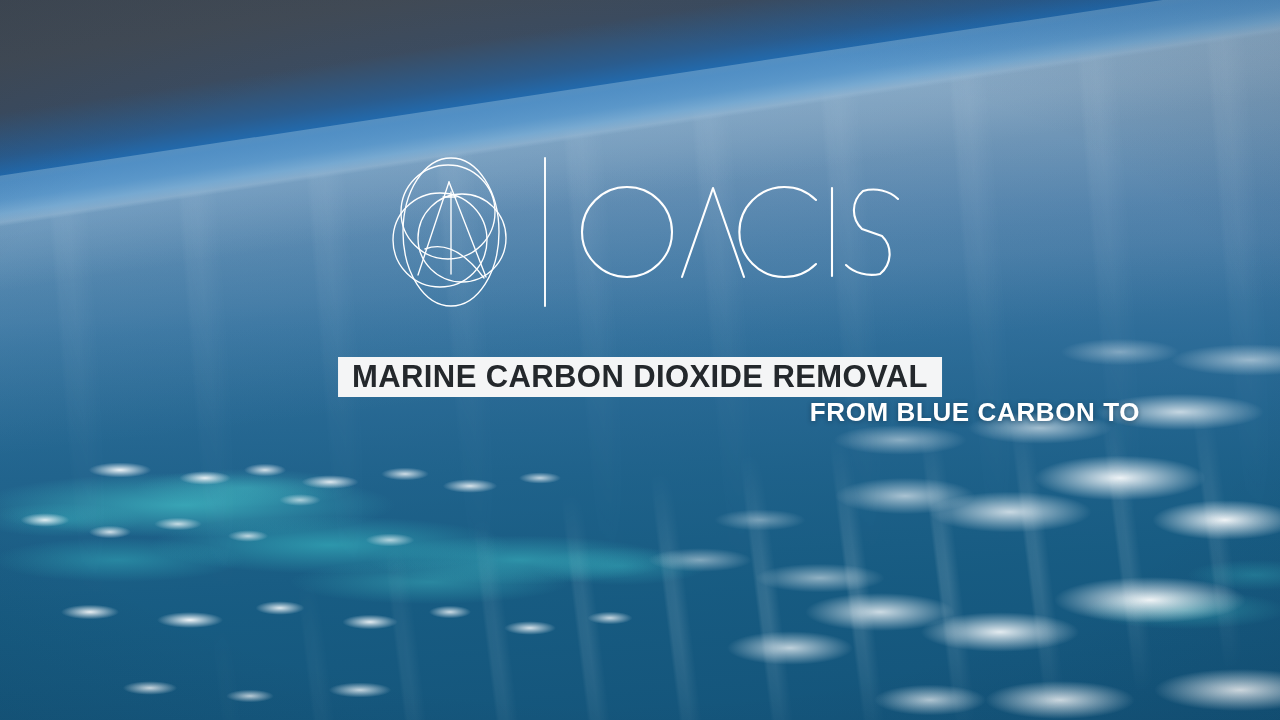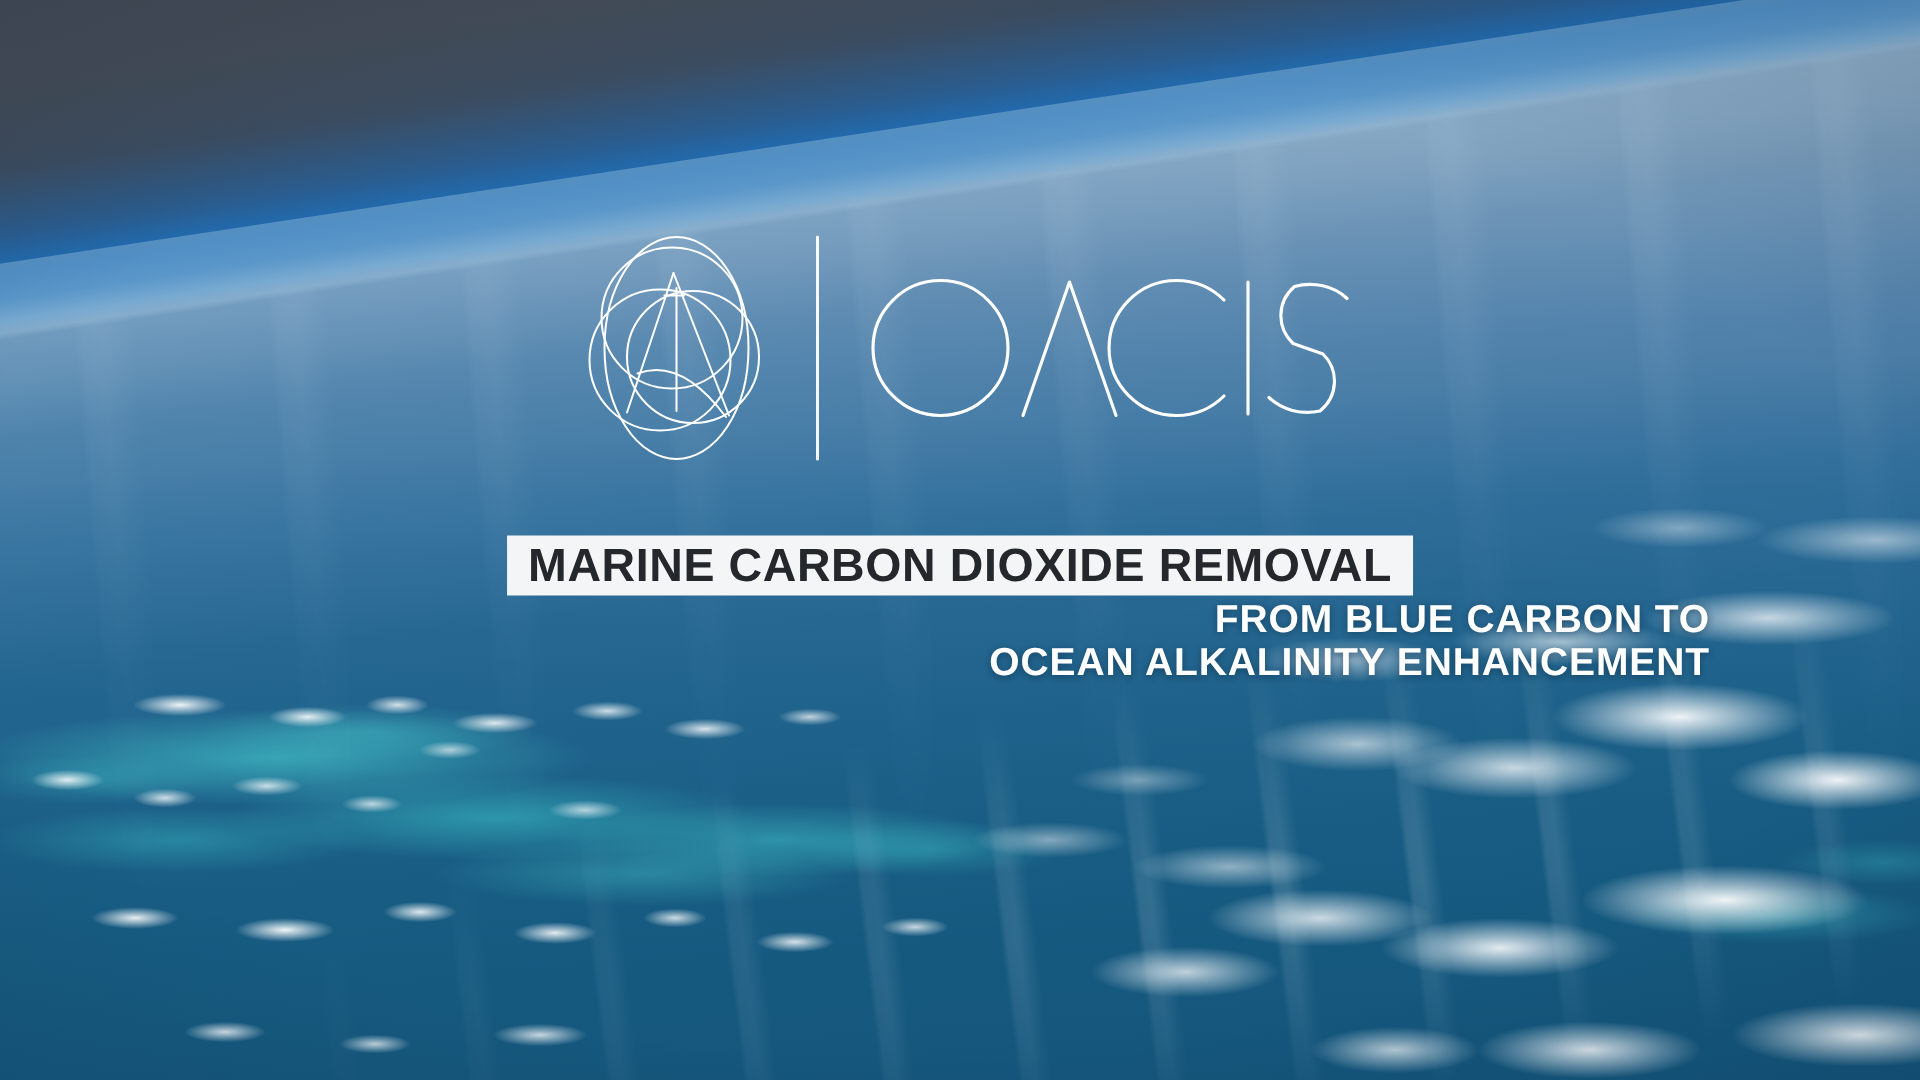--- a/index.html
+++ b/index.html
@@ -314,17 +314,16 @@
         <path d="M318 27 A33 28 0 0 0 283 19 A27 26 0 0 0 282 57 L302 64 A27 26 0 0 1 300 102 A34 29 0 0 1 266 93"></path>
       </svg>
     </div>
 
     <div id="headline-band">
       <div id="headline-text">MARINE CARBON DIOXIDE REMOVAL</div>
     </div>
 
     <div id="subtitle">
       <div class="subtitle-line">FROM BLUE CARBON TO</div>
-      <div class="subtitle-line">OCEAN ALKALINITY ENHANCEMENT</div>
     </div>
 
   </div>
 </div>
 
 </body></html>

